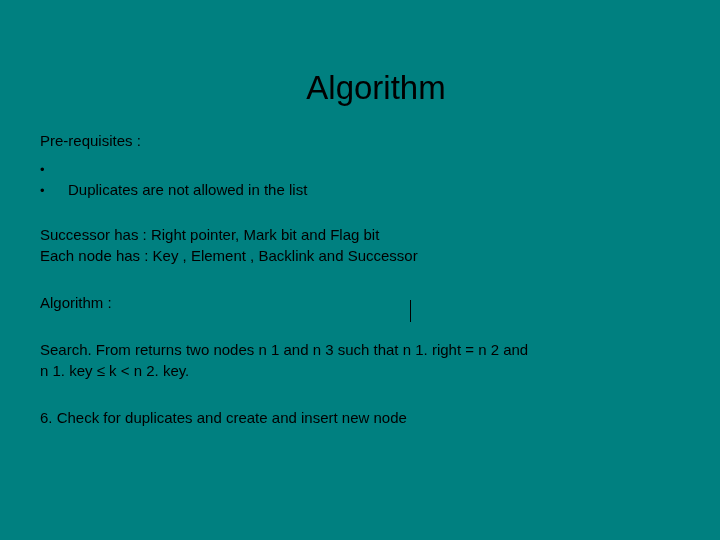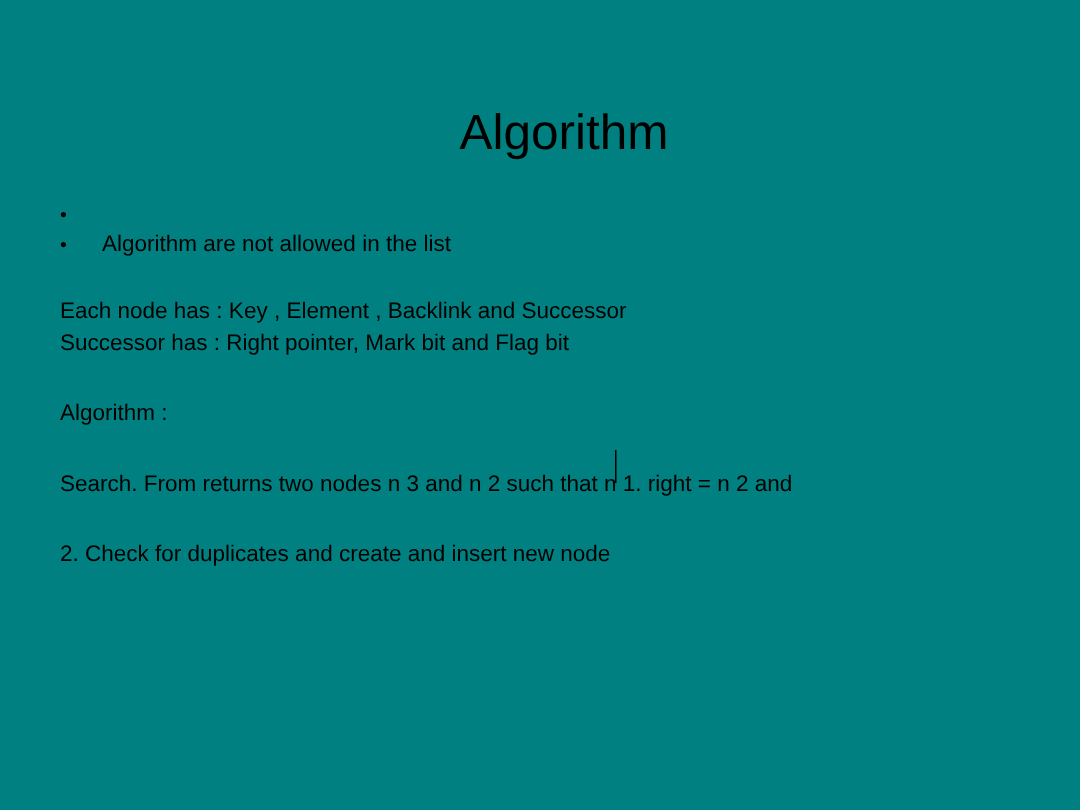--- a/index.html
+++ b/index.html
@@ -64,45 +64,47 @@
 </style>
 </head>
 <body>
 
 <div class="slide">
 
   <div class="title">Algorithm</div>
 
   <div class="body">
 
+    <div class="section-label">Pre-requisites :</div>
 
     <div class="spacer-sm"></div>
 
     <div class="bullet-row">
       <span class="bullet-dot">•</span>
     </div>
     <div class="bullet-row">
       <span class="bullet-dot">•</span>
-      <span>Algorithm are not allowed in the list</span>
+      <span>Duplicates are not allowed in the list</span>
     </div>
 
     <div class="spacer-md"></div>
 
+    <div>Successor has   : Right pointer, Mark bit and Flag bit</div>
     <div>Each node has  :  Key , Element , Backlink and Successor</div>
-    <div>Successor has   : Right pointer, Mark bit and Flag bit</div>
 
     <div class="spacer-lg"></div>
 
     <div>Algorithm :</div>
 
     <div class="spacer-lg"></div>
 
-    <div>Search. From  returns two nodes n 3 and n 2 such that   n 1. right = n 2 and</div>
+    <div>Search. From  returns two nodes n 1 and n 3 such that   n 1. right = n 2 and</div>
+    <div> n 1. key ≤ k &lt; n 2. key.</div>
 
     <div class="spacer-lg"></div>
 
-    <div>2. Check for duplicates and create and insert new node</div>
+    <div>6. Check for duplicates and create and insert new node</div>
 
   </div>
 
   <div class="cursor-mark"></div>
 
 </div>
 
 </body></html>

